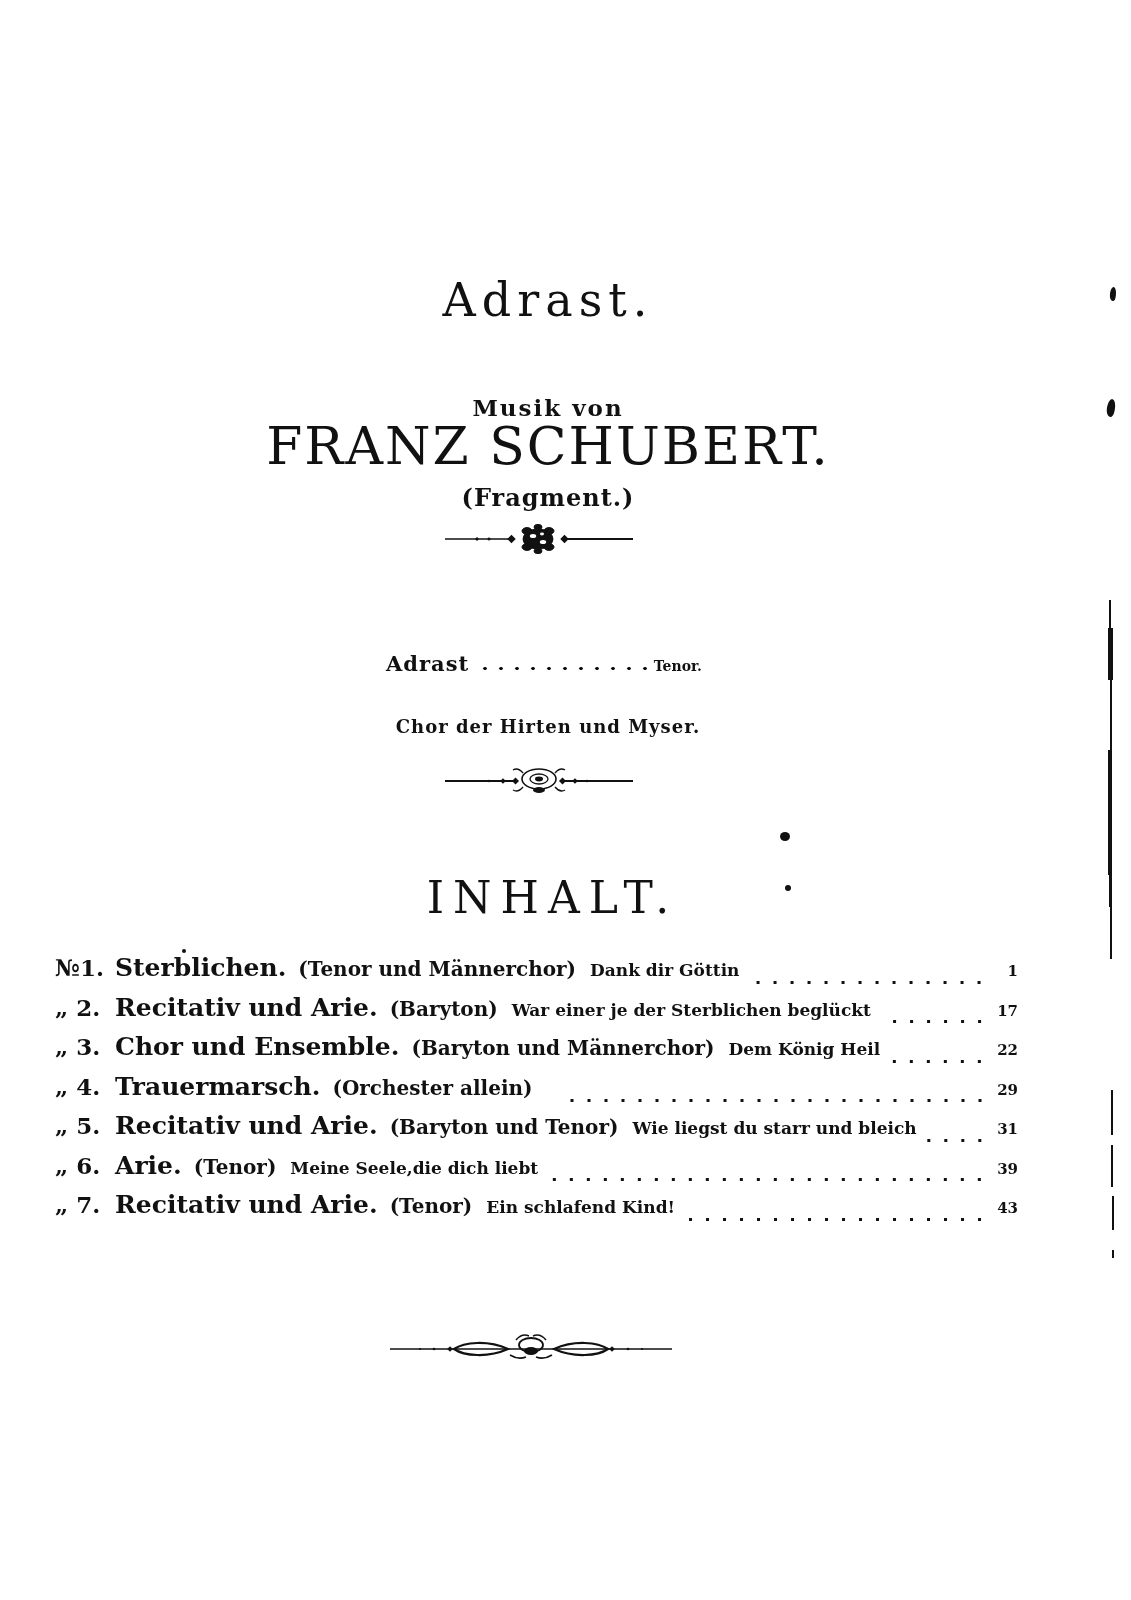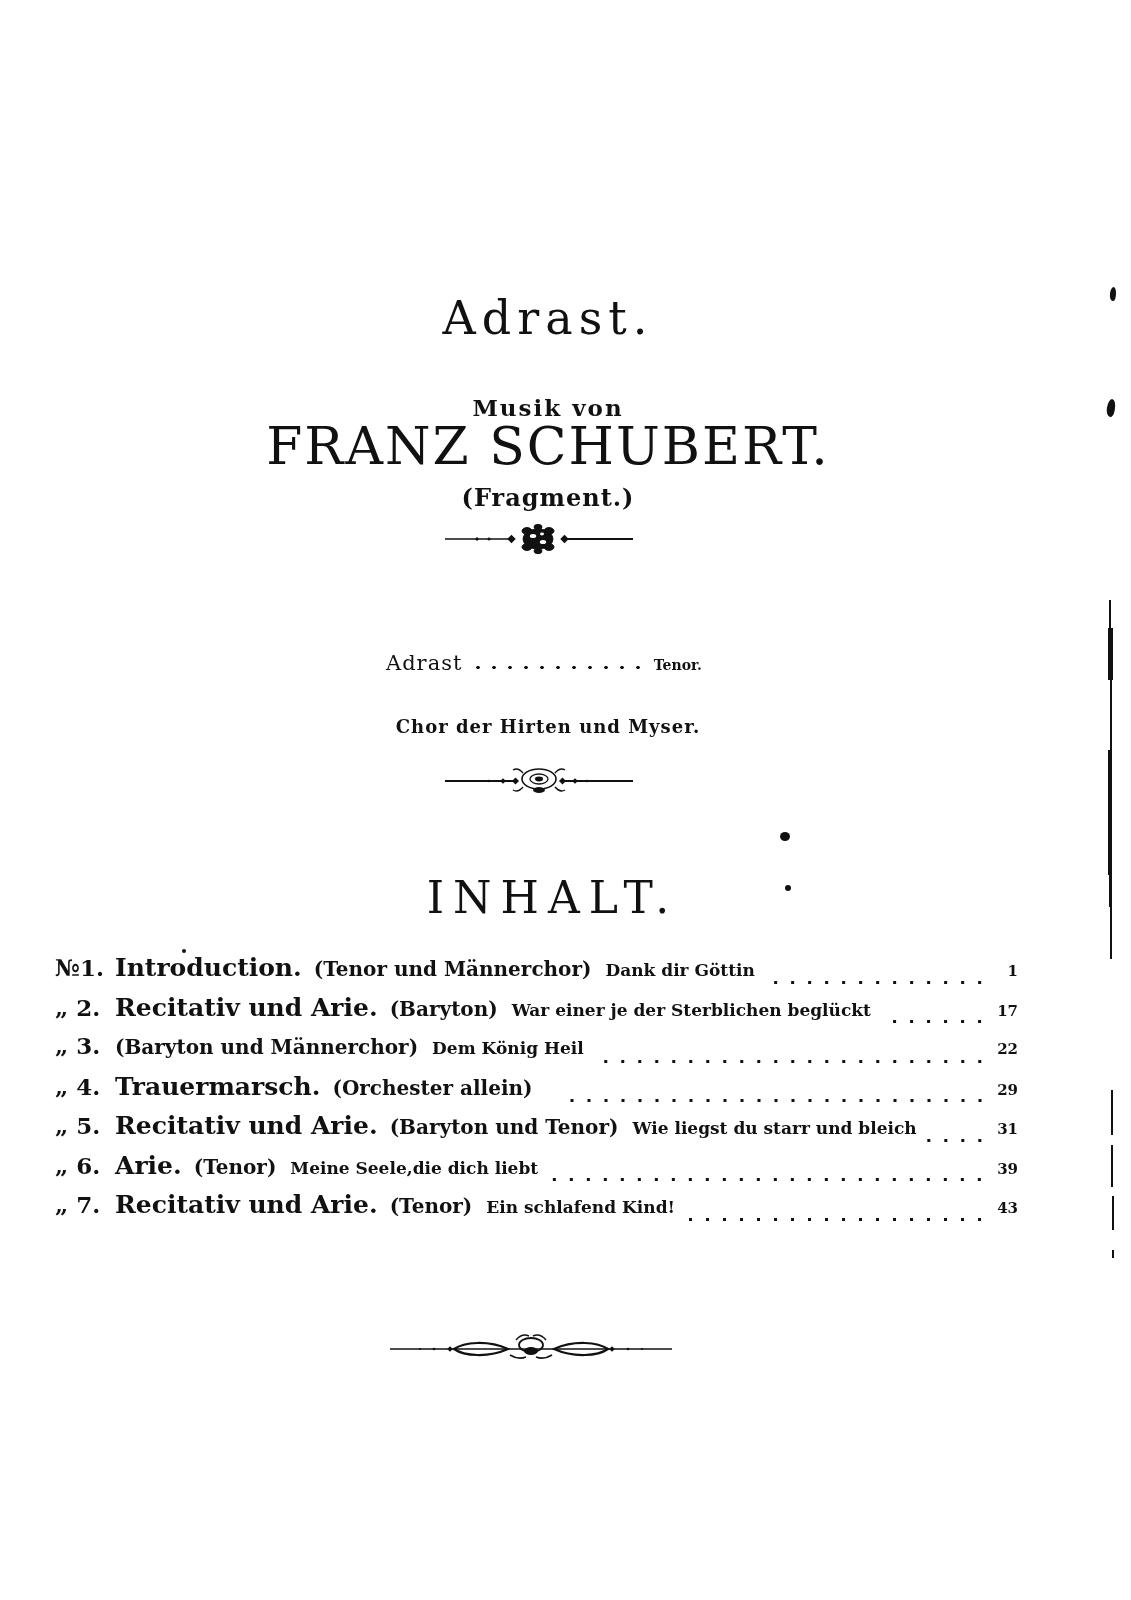--- a/index.html
+++ b/index.html
@@ -7,31 +7,31 @@
   html,body { background:#888; }
   .page {
     position:relative; width:1131px; height:1600px;
     background:var(--paper); color:var(--ink);
     font-family:"DejaVu Serif", serif; overflow:hidden;
     margin:0 auto;
   }
   .abs { position:absolute; }
   .centered { left:0; width:1096px; text-align:center; }
 
-  .work-title   { top:291px; font-size:46px; letter-spacing:6px; }
+  .work-title   { top:273px; font-size:46px; letter-spacing:6px; }
   .librettist   { top:351px; font-size:30px; letter-spacing:1px; }
   .music-by     { top:394px; font-size:23px; font-weight:bold; letter-spacing:2px; }
   .composer     { top:416px; font-size:52px; letter-spacing:2px; }
   .fragment     { top:483px; font-size:24px; font-weight:bold; letter-spacing:1px; }
 
   .personen-heading { top:606px; font-size:27px; font-variant:small-caps; letter-spacing:2px; }
 
   .person-list { left:386px; top:651px; width:316px; }
   .person-row  { display:flex; align-items:baseline; margin-bottom:13px; }
-  .person-name { font-weight:normal; font-size:21px; letter-spacing:1px; white-space:pre; }
+  .person-name { font-weight:bold; font-size:21px; letter-spacing:1px; white-space:pre; }
   .person-voice{ font-weight:bold; font-size:14px; white-space:pre; }
   .leader {
     flex:1; height:5px; align-self:flex-end; margin:0 6px 5px 8px;
     background-image:radial-gradient(circle, var(--ink) 1.6px, transparent 1.9px);
     background-size:16px 5px; background-repeat:repeat-x; background-position:left bottom;
   }
   .chorus-line { top:716px; font-size:18px; font-weight:bold; letter-spacing:1px; }
 
   .inhalt-heading { top:872px; font-size:44px; letter-spacing:9px; padding-left:9px; }
 
@@ -125,36 +125,37 @@
 
   <div class="abs speck" style="left:780px; top:832px; width:10px; height:9px;"></div>
   <div class="abs speck" style="left:785px; top:885px; width:6px; height:6px;"></div>
   <div class="abs speck" style="left:182px; top:949px; width:4px; height:4px;"></div>
 
   <div class="abs centered inhalt-heading">INHALT.</div>
 
   <div class="abs toc">
     <div class="toc-row">
       <span class="toc-no">№1.</span>
-      <span class="toc-title">Introduction.</span>
+      <span class="toc-title">Sterblichen.</span>
       <span class="toc-forces">(Tenor und Männerchor)</span>
       <span class="toc-incipit">Dank dir Göttin</span>
       <span class="toc-dots"></span>
       <span class="toc-page">1</span>
     </div>
     <div class="toc-row">
       <span class="toc-no">„ 2.</span>
       <span class="toc-title">Recitativ und Arie.</span>
       <span class="toc-forces">(Baryton)</span>
       <span class="toc-incipit">War einer je der Sterblichen beglückt</span>
       <span class="toc-dots"></span>
       <span class="toc-page">17</span>
     </div>
     <div class="toc-row">
       <span class="toc-no">„ 3.</span>
+      <span class="toc-title">Chor und Ensemble.</span>
       <span class="toc-forces">(Baryton und Männerchor)</span>
       <span class="toc-incipit">Dem König Heil</span>
       <span class="toc-dots"></span>
       <span class="toc-page">22</span>
     </div>
     <div class="toc-row">
       <span class="toc-no">„ 4.</span>
       <span class="toc-title">Trauermarsch.</span>
       <span class="toc-forces">(Orchester allein)</span>
       <span class="toc-incipit"></span>

